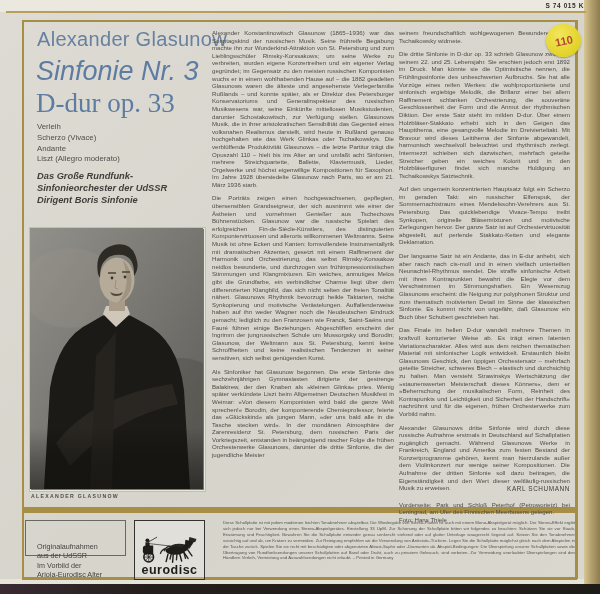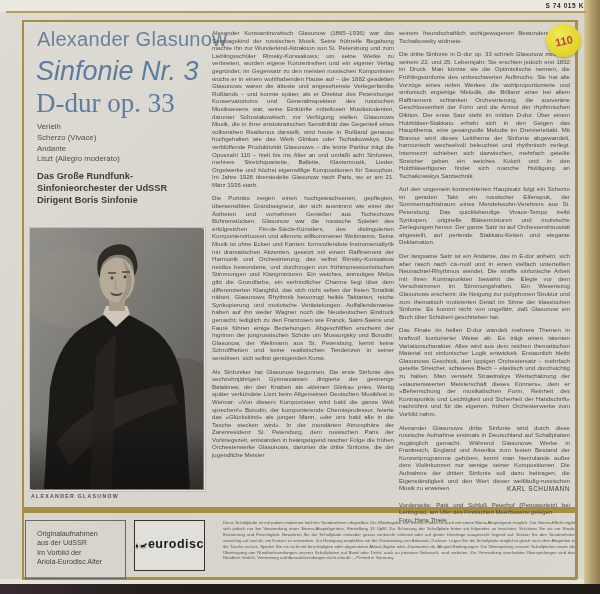--- a/index.html
+++ b/index.html
@@ -30,43 +30,43 @@
   .sticker{position:absolute;left:546px;top:24px;width:35px;height:33px;border-radius:50%;
     background:radial-gradient(circle at 38% 32%,#f2e65c,#e2d327 70%,#cdbd1e);
     box-shadow:0 1px 2px rgba(60,50,10,.4);display:flex;align-items:center;justify-content:center;}
   .sticker span{color:#b44536;font-size:11px;font-weight:bold;transform:rotate(-12deg);}
 
   
   .artist{position:absolute;left:37px;top:28px;font-size:20px;color:#67819f;letter-spacing:.3px;}
   .work1{position:absolute;left:36px;top:56px;font-size:27px;color:#5d7ca1;font-style:italic;}
   .work2{position:absolute;left:36px;top:88px;font-size:27px;color:#5d7ca1;font-family:Liberation Serif, serif;}
   .movements{position:absolute;left:37px;top:122px;font-size:7.8px;line-height:10.8px;color:#504e49;}
-  .performers{position:absolute;left:37px;top:171px;font-size:9.3px;line-height:11.8px;font-weight:bold;color:#403e3a;}
+  .performers{position:absolute;left:37px;top:171px;font-size:9.3px;line-height:11.8px;font-weight:bold;color:#403e3a;font-style:italic;}
 
   .photo{position:absolute;left:29px;top:227px;width:175px;height:263px;background:#777671;
     border:1px solid #c2beb4;box-shadow:inset 0 0 0 1px #e8e5dc;}
   .photo svg{display:block;width:173px;height:261px;}
   .caption{position:absolute;left:31px;top:493px;font-size:5.2px;font-weight:bold;letter-spacing:1.3px;color:#4e4c48;}
 
   
   .col{position:absolute;top:29px;}
   .col-mid{left:212px;width:182px;}
   .col-right{left:399px;width:171px;}
   .body{font-size:6.1px;line-height:7.6px;text-align:justify;color:#4e4c47;margin:0 0 6px 0;}
   .body.last{margin-bottom:0;}
   .sig-wrap{position:relative;}
   .author{position:absolute;right:0;bottom:0;font-size:6.4px;letter-spacing:.6px;color:#3e3c38;}
   .credit{margin-top:9px;}
   .credit .body{margin-bottom:0;}
 
   
-  .dist-box{position:absolute;left:25px;top:520px;width:101px;height:59px;border:1px solid #6b6862;
-    padding:8px 0 0 11px;box-sizing:border-box;font-size:7.2px;line-height:9.4px;color:#454340;}
-  .logo-box{position:absolute;left:134px;top:520px;width:71px;height:51px;border:1.5px solid #35332f;
-    box-sizing:border-box;display:flex;flex-direction:row;align-items:center;justify-content:flex-end;background:rgba(255,255,255,.25);}
+  .dist-box{position:absolute;left:25px;top:520px;width:101px;height:36px;border:1px solid #6b6862;
+    padding:21px 0 0 11px;box-sizing:border-box;font-size:7.2px;line-height:9.4px;color:#454340;}
+  .logo-box{position:absolute;left:134px;top:520px;width:71px;height:60px;border:1.5px solid #35332f;
+    box-sizing:border-box;display:flex;flex-direction:column;align-items:center;justify-content:flex-end;background:rgba(255,255,255,.25);}
   .logo-box svg{display:block;margin:1px 0 0 0;}
   .logo-word{font-size:12.5px;font-weight:bold;letter-spacing:.5px;color:#1e1c19;line-height:13px;margin-bottom:2px;}
   .fineprint{position:absolute;left:223px;top:520px;width:352px;height:53px;
     font-size:4.3px;line-height:5.9px;text-align:justify;color:#56544f;}
 </style>
 </head>
 <body>
 
 <div class="stage">
 

